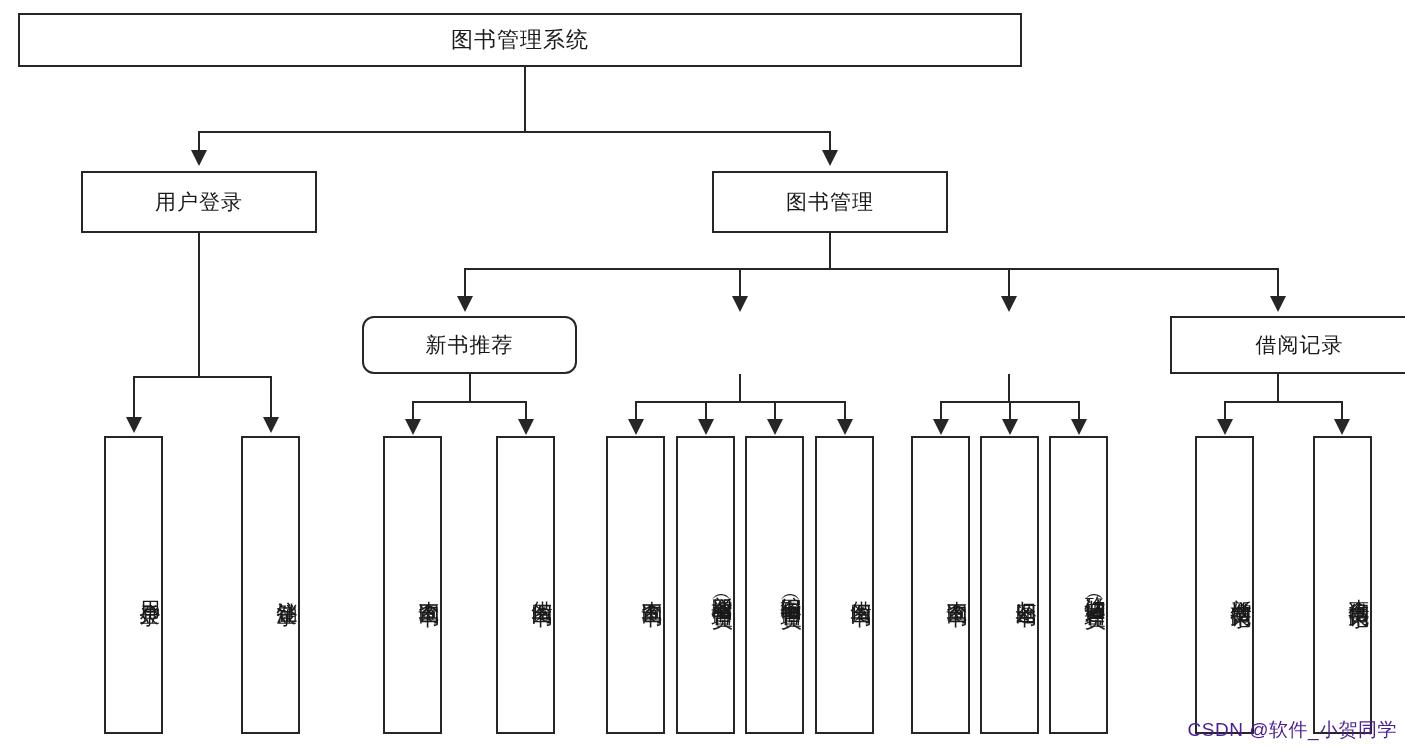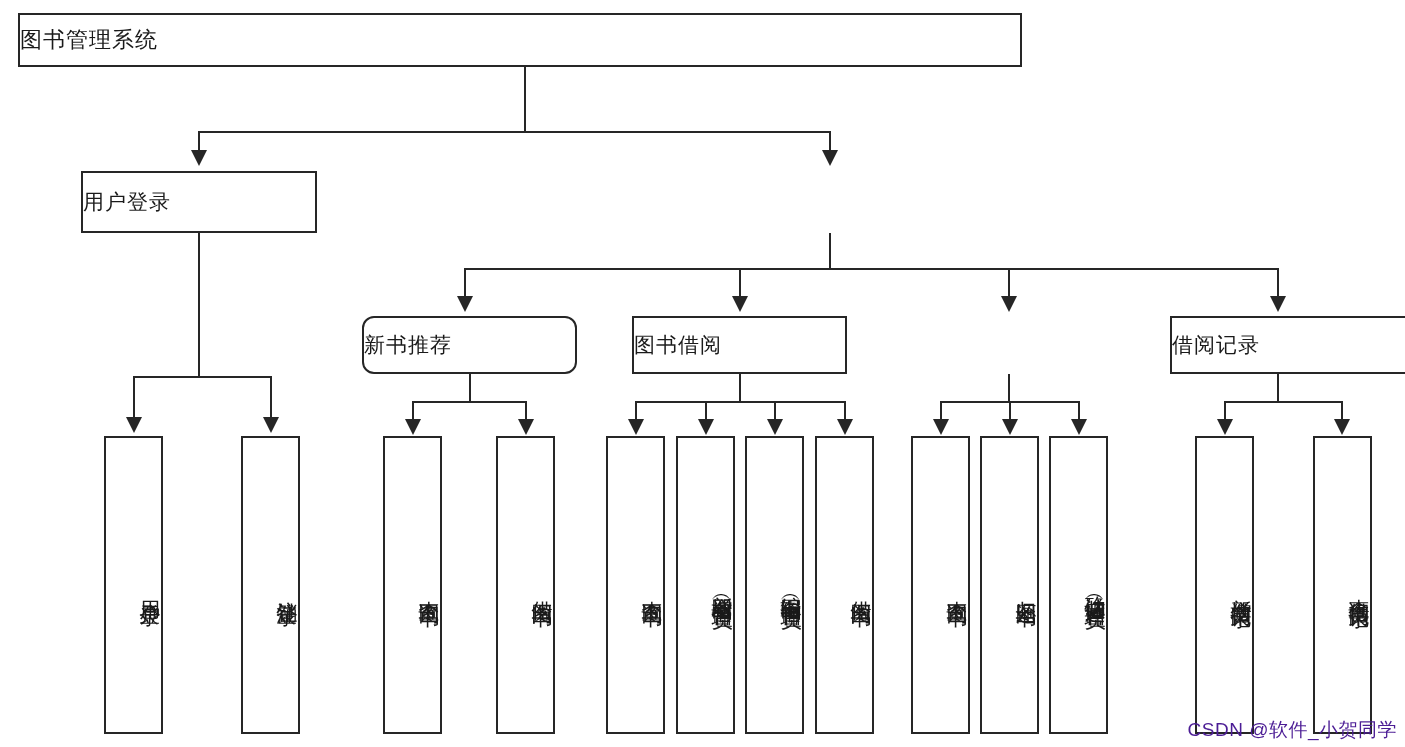--- a/index.html
+++ b/index.html
@@ -17,21 +17,21 @@
     background: #ffffff;
     overflow: hidden;
   }
   .node {
     position: absolute;
     box-sizing: border-box;
     border: 2px solid #262626;
     background: #ffffff;
     display: flex;
     align-items: center;
-    justify-content: flex-start;
+    justify-content: center;
     color: #1a1a1a;
   }
   .node-h {
     font-size: 21px;
     letter-spacing: 1px;
     white-space: nowrap;
   }
   .node-root {
     font-size: 22px;
   }
@@ -88,20 +88,23 @@
   <div class="conn conn-h" style="left:198px; top:131px; width:633px;"></div>
 
   <div class="conn conn-v" style="left:198px; top:131px; height:20px;"></div>
   <div class="arrow" style="left:191px; top:150px;"></div>
 
   <div class="conn conn-v" style="left:829px; top:131px; height:20px;"></div>
   <div class="arrow" style="left:822px; top:150px;"></div>
 
   <div class="node node-h" style="left:81px; top:171px; width:236px; height:62px;">
     <span>用户登录</span>
+  </div>
+  <div class="node node-h" style="left:712px; top:171px; width:236px; height:62px;">
+    <span>图书管理</span>
   </div>
 
   <div class="conn conn-v" style="left:198px; top:233px; height:144px;"></div>
   <div class="conn conn-h" style="left:133px; top:376px; width:138px;"></div>
   <div class="conn conn-v" style="left:133px; top:376px; height:42px;"></div>
   <div class="arrow" style="left:126px; top:417px;"></div>
   <div class="conn conn-v" style="left:270px; top:376px; height:42px;"></div>
   <div class="arrow" style="left:263px; top:417px;"></div>
 
   <div class="conn conn-v" style="left:829px; top:233px; height:36px;"></div>
@@ -111,23 +114,20 @@
   <div class="conn conn-v" style="left:739px; top:268px; height:29px;"></div>
   <div class="arrow" style="left:732px; top:296px;"></div>
   <div class="conn conn-v" style="left:1008px; top:268px; height:29px;"></div>
   <div class="arrow" style="left:1001px; top:296px;"></div>
   <div class="conn conn-v" style="left:1277px; top:268px; height:29px;"></div>
   <div class="arrow" style="left:1270px; top:296px;"></div>
 
   <div class="node node-h" style="left:362px; top:316px; width:215px; height:58px;border-radius:12px;">
     <span>新书推荐</span>
   </div>
-  <div class="node node-h" style="left:632px; top:316px; width:215px; height:58px;">
-    <span>图书借阅</span>
-  </div>
   <div class="node node-h" style="left:1170px; top:316px; width:259px; height:58px;">
     <span>借阅记录</span>
   </div>
 
   <div class="conn conn-v" style="left:469px; top:374px; height:28px;"></div>
   <div class="conn conn-h" style="left:412px; top:401px; width:114px;"></div>
   <div class="conn conn-v" style="left:412px; top:401px; height:19px;"></div>
   <div class="arrow" style="left:405px; top:419px;"></div>
   <div class="conn conn-v" style="left:525px; top:401px; height:19px;"></div>
   <div class="arrow" style="left:518px; top:419px;"></div>

